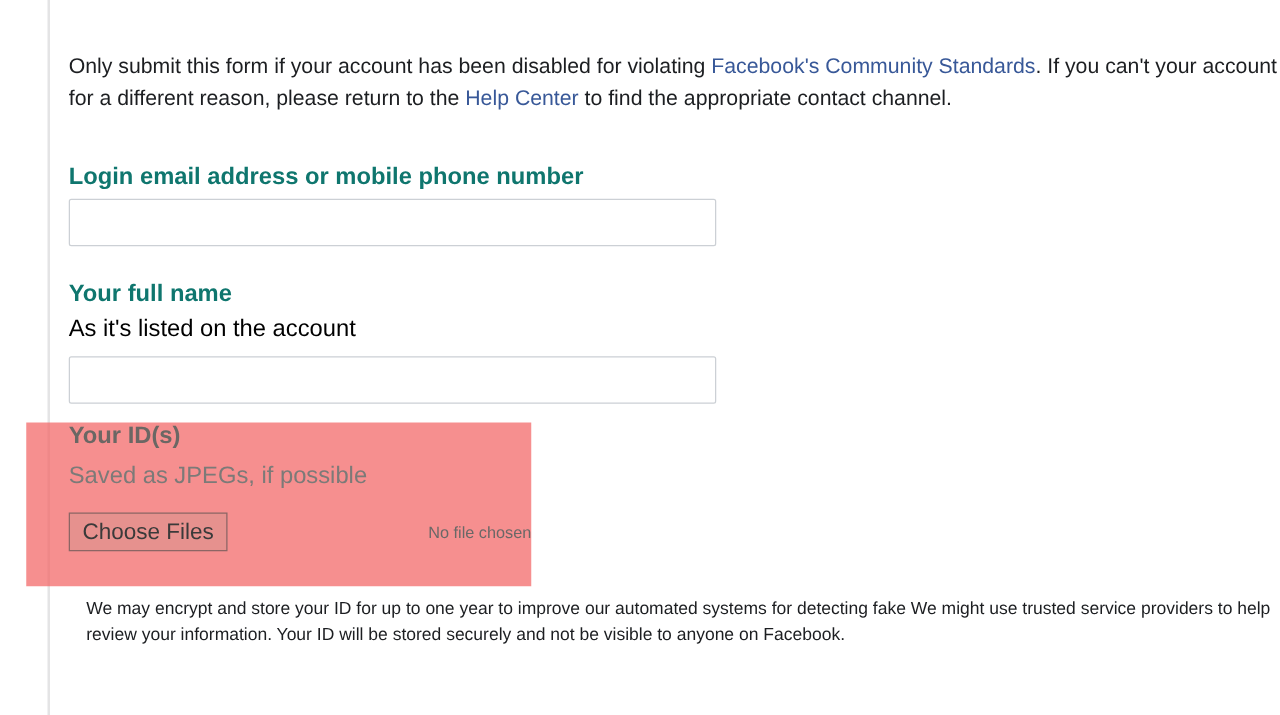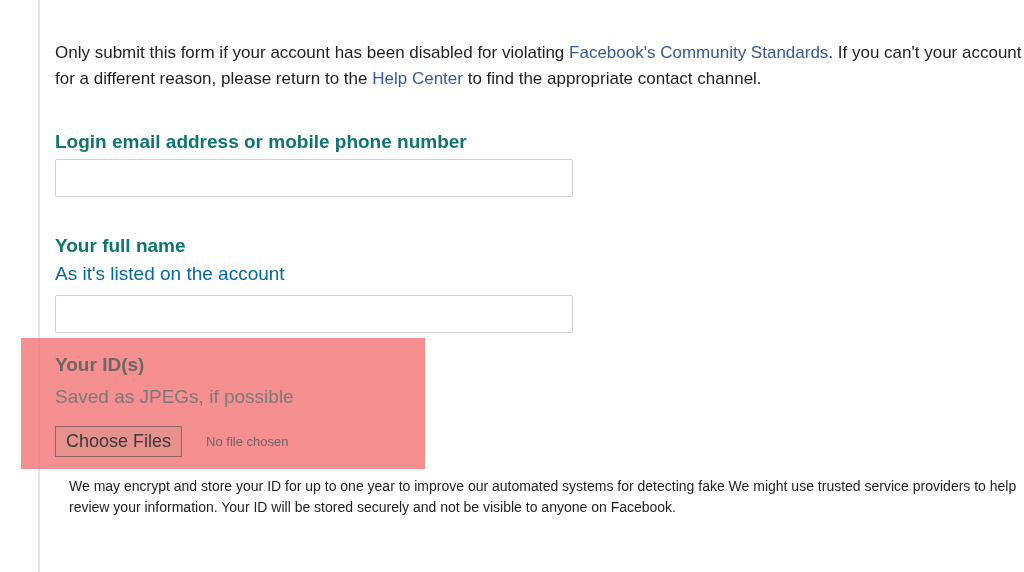--- a/index.html
+++ b/index.html
@@ -40,57 +40,57 @@
     .section {
       margin-top: 24px;
     }
     .field-label {
       font-weight: 600;
       color: #0f766e;
       font-size: 19px;
       margin-bottom: 6px;
     }
     .field-sublabel {
-      color: #0369a1;
+      color: #000000;
       font-size: 19px;
       margin-bottom: 10px;
     }
     .text-input {
       width: 518px;
       height: 38px;
       border: 1px solid #ccd0d5;
       border-radius: 2px;
       padding: 6px 8px;
       font-size: 16px;
       background: #fff;
     }
     .highlight-box {
       position: absolute;
       left: 21px;
       top: 338px;
       width: 404px;
       height: 131px;
       background: rgba(242, 100, 100, 0.72);
-      padding-top: 16px;
       padding-left: 34px;
     }
     .highlight-box .field-label {
       color: #6b6764;
       font-size: 19px;
       margin-bottom: 10px;
     }
     .highlight-box .field-sublabel {
       color: #7c7a78;
       font-size: 19px;
       margin-bottom: 18px;
     }
     .file-row {
       display: flex;
       align-items: center;
-      gap: 24px;
+      gap: 0;
+      justify-content: space-between;
     }
     .choose-btn {
       border: 1px solid #8d6564;
       background: #e6918e;
       color: #3a3a3a;
       font-size: 18px;
       padding: 4px 10px;
       cursor: pointer;
       font-family: inherit;
     }
@@ -101,21 +101,21 @@
     .bottom-text {
       position: absolute;
       left: 69px;
       top: 476px;
       line-height: 1.5;
       font-size: 14px;
       color: #1c1e21;
       width: 970px;
     }
     .spacer-section-2 {
-      margin-top: 38px;
+      margin-top: 28px;
     }
     .spacer-section-1 {
       margin-top: 40px;
     }
   </style>
 </head>
 <body>
 
 <div class="left-border"></div>
 

